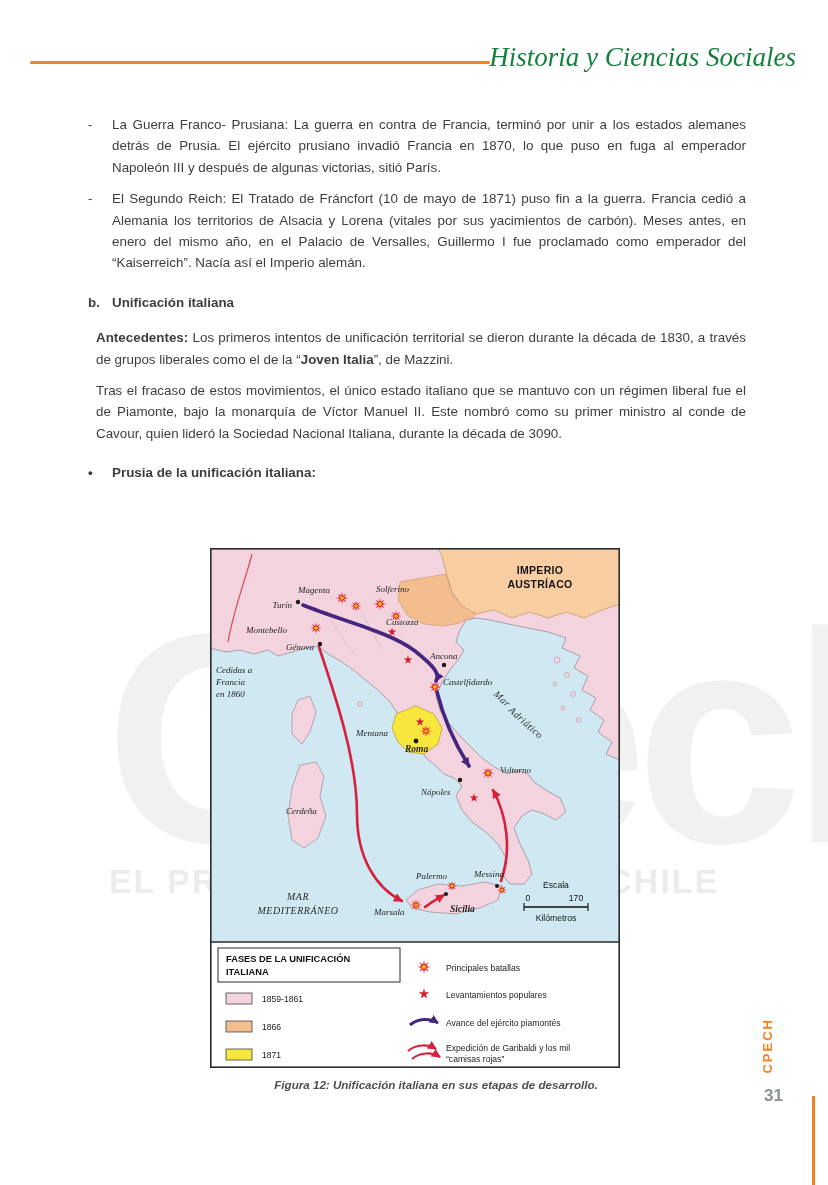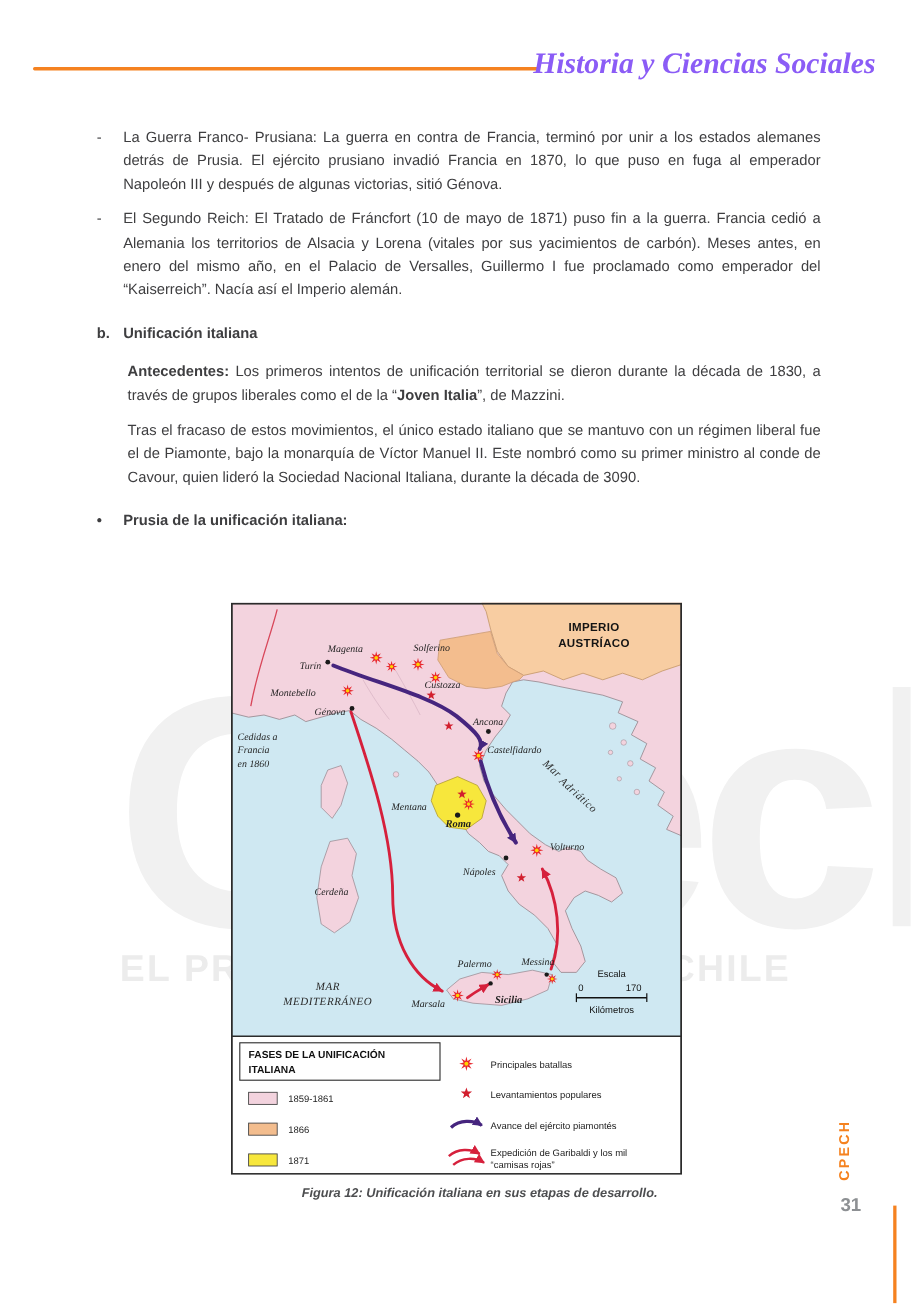--- a/index.html
+++ b/index.html
@@ -9,31 +9,31 @@
   
   .wm-logo{position:absolute;left:105px;top:588px;font-size:300px;line-height:1;
            font-weight:bold;letter-spacing:-12px;color:#f1f1f1;z-index:0;white-space:nowrap;}
   .wm-slogan{position:absolute;left:0;top:862px;width:828px;text-align:center;
              font-size:34px;font-weight:bold;letter-spacing:2px;color:#ececec;z-index:0;white-space:nowrap;}
 
   
   .header-rule{position:absolute;left:30px;top:61px;width:460px;height:3px;
                background:#f58220;border-radius:2px;}
   .header-title{position:absolute;right:32px;top:42px;margin:0;font-size:27px;
-                font-weight:bold;font-style:italic;color:#8b5cf6;
+                font-weight:normal;font-style:italic;color:#15803d;
                 font-family:"Liberation Serif",serif;z-index:3;}
 
   
   .content{position:absolute;left:88px;top:114px;width:658px;font-size:13.4px;
            line-height:21.4px;z-index:3;}
   .row{display:flex;margin:0 0 10px 0;}
   .row .marker{width:24px;flex:none;}
   .row .ptext{margin:0;flex:1;text-align:justify;}
   .row.heading{margin:6px 0 14px 0;font-weight:bold;}
-  .row.indent{margin-left:28px;}
+  .row.indent{margin-left:8px;}
   .row.space-big{margin-bottom:18px;}
 
   
   .map-figure{position:absolute;left:210px;top:548px;width:410px;height:612px;margin:0;z-index:2;}
   .caption{position:absolute;left:0;top:1078px;width:800px;text-align:center;
            font-size:11.6px;font-weight:bold;font-style:italic;color:#4d4e50;z-index:3;margin-left:36px;}
 
   
   .brand-vertical{position:absolute;left:760px;top:1018px;writing-mode:vertical-rl;
                   transform:rotate(180deg);color:#f58220;font-weight:bold;font-size:13px;
@@ -59,21 +59,21 @@
   <div class="wm-logo">Cpech</div>
   <div class="wm-slogan">EL PREUNIVERSITARIO DE CHILE</div>
 
   <div class="header-rule"></div>
   <h1 class="header-title">Historia y Ciencias Sociales</h1>
 
   <div class="content">
 
     <div class="row">
       <span class="marker">-</span>
-      <p class="ptext">La Guerra Franco- Prusiana: La guerra en contra de Francia, terminó por unir a los estados alemanes detrás de Prusia. El ejército prusiano invadió Francia en 1870, lo que puso en fuga al emperador Napoleón III y después de algunas victorias, sitió Génova.</p>
+      <p class="ptext">La Guerra Franco- Prusiana: La guerra en contra de Francia, terminó por unir a los estados alemanes detrás de Prusia. El ejército prusiano invadió Francia en 1870, lo que puso en fuga al emperador Napoleón III y después de algunas victorias, sitió París.</p>
     </div>
 
     <div class="row space-big">
       <span class="marker">-</span>
       <p class="ptext">El Segundo Reich: El Tratado de Fráncfort (10 de mayo de 1871) puso fin a la guerra. Francia cedió a Alemania los territorios de Alsacia y Lorena (vitales por sus yacimientos de carbón). Meses antes, en enero del mismo año, en el Palacio de Versalles, Guillermo I fue proclamado como emperador del “Kaiserreich”. Nacía así el Imperio alemán.</p>
     </div>
 
     <div class="row heading">
       <span class="marker">b.</span>
       <p class="ptext">Unificación italiana</p>

